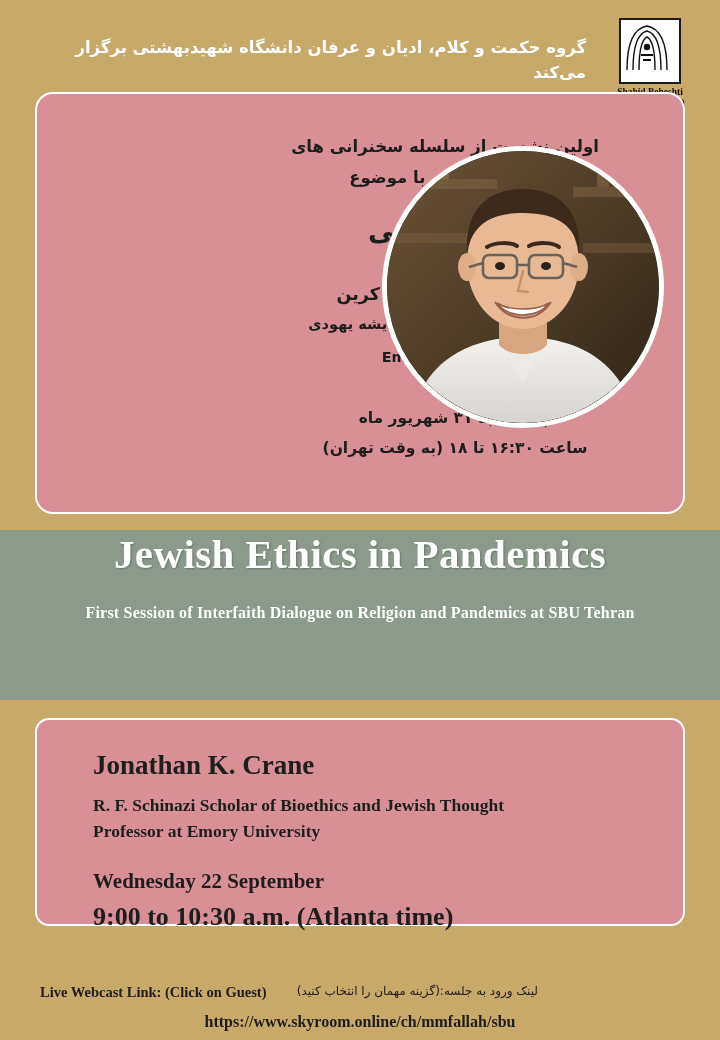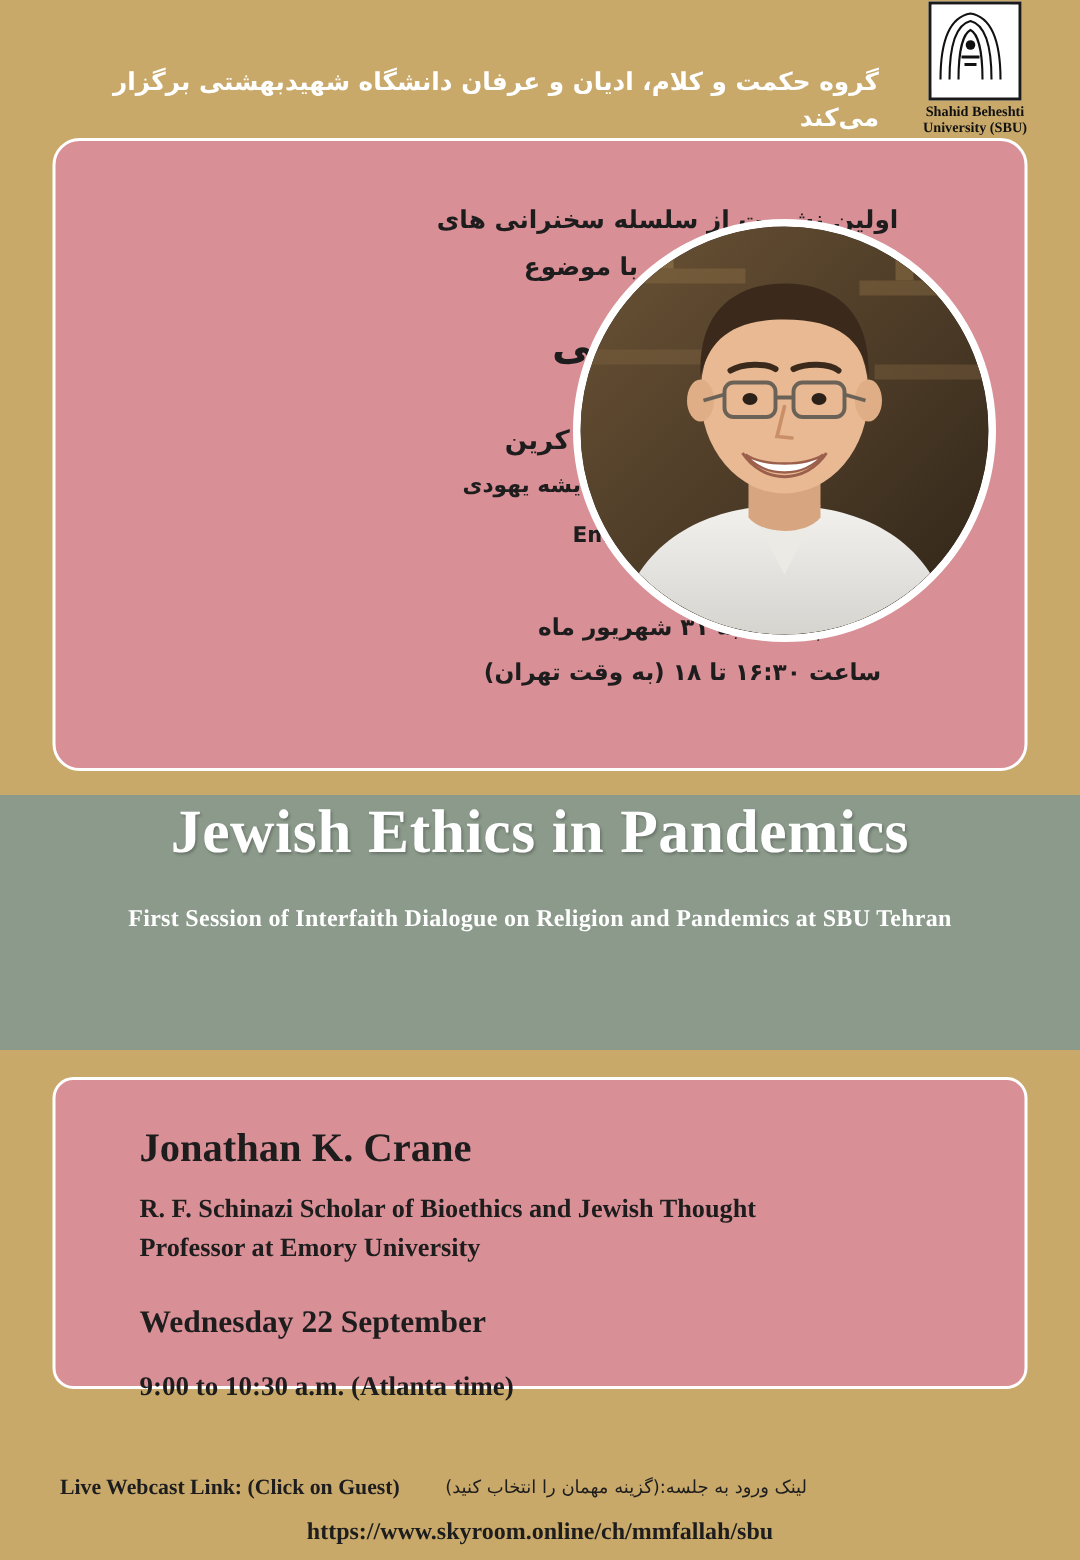--- a/index.html
+++ b/index.html
@@ -26,21 +26,21 @@
   }
 
   
   .header {
     position: absolute;
     top: 0;
     left: 0;
     width: 720px;
     height: 92px;
     display: flex;
-    align-items: flex-end;
+    align-items: flex-start;
     justify-content: space-between;
     padding: 18px 16px 0 24px;
     box-sizing: border-box;
   }
   .header-fa {
     direction: rtl;
     text-align: right;
     font-family: "DejaVu Sans", sans-serif;
     font-size: 16.5px;
     font-weight: bold;
@@ -205,23 +205,23 @@
     margin-top: 5px;
   }
   .en-date {
     font-family: "Liberation Serif", serif;
     font-size: 21px;
     font-weight: bold;
     margin-top: 27px;
   }
   .en-time {
     font-family: "Liberation Serif", serif;
-    font-size: 18px;
-    font-weight: bold;
-    margin-top: 20px;
+    font-size: 26px;
+    font-weight: bold;
+    margin-top: 8px;
   }
 
   
   .footer {
     position: absolute;
     top: 975px;
     left: 0;
     width: 580px;
     height: 65px;
     box-sizing: border-box;

